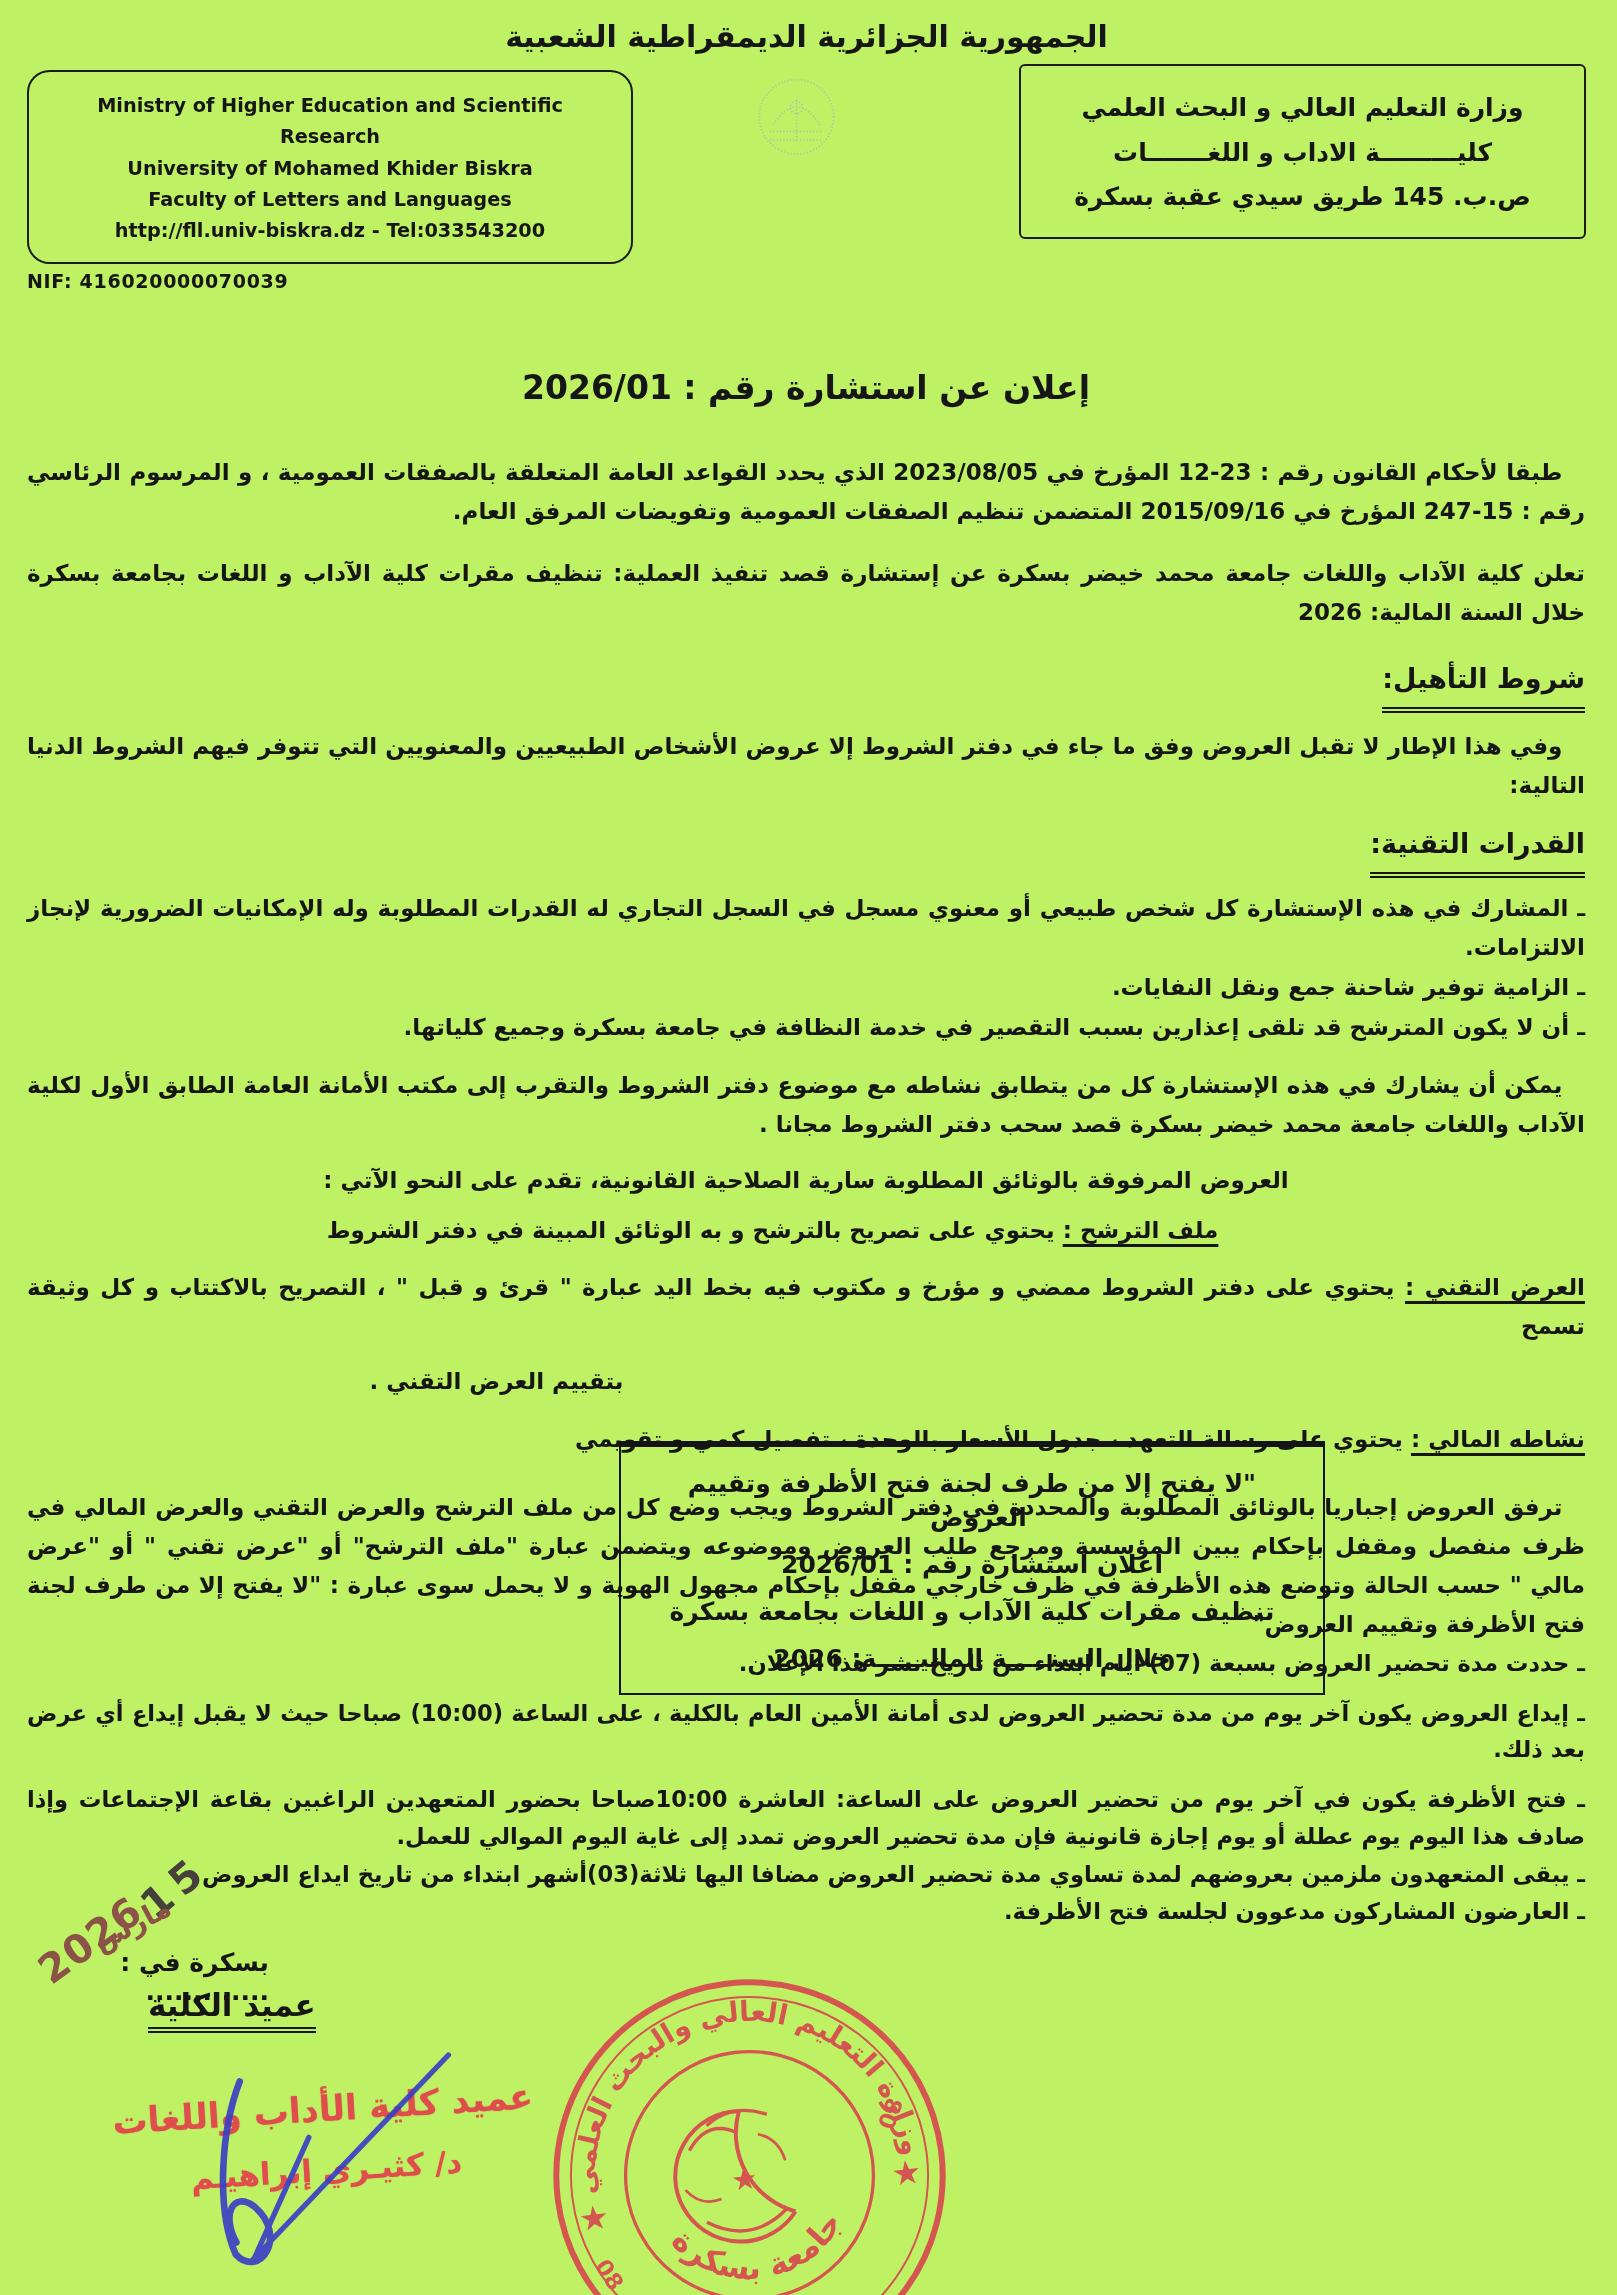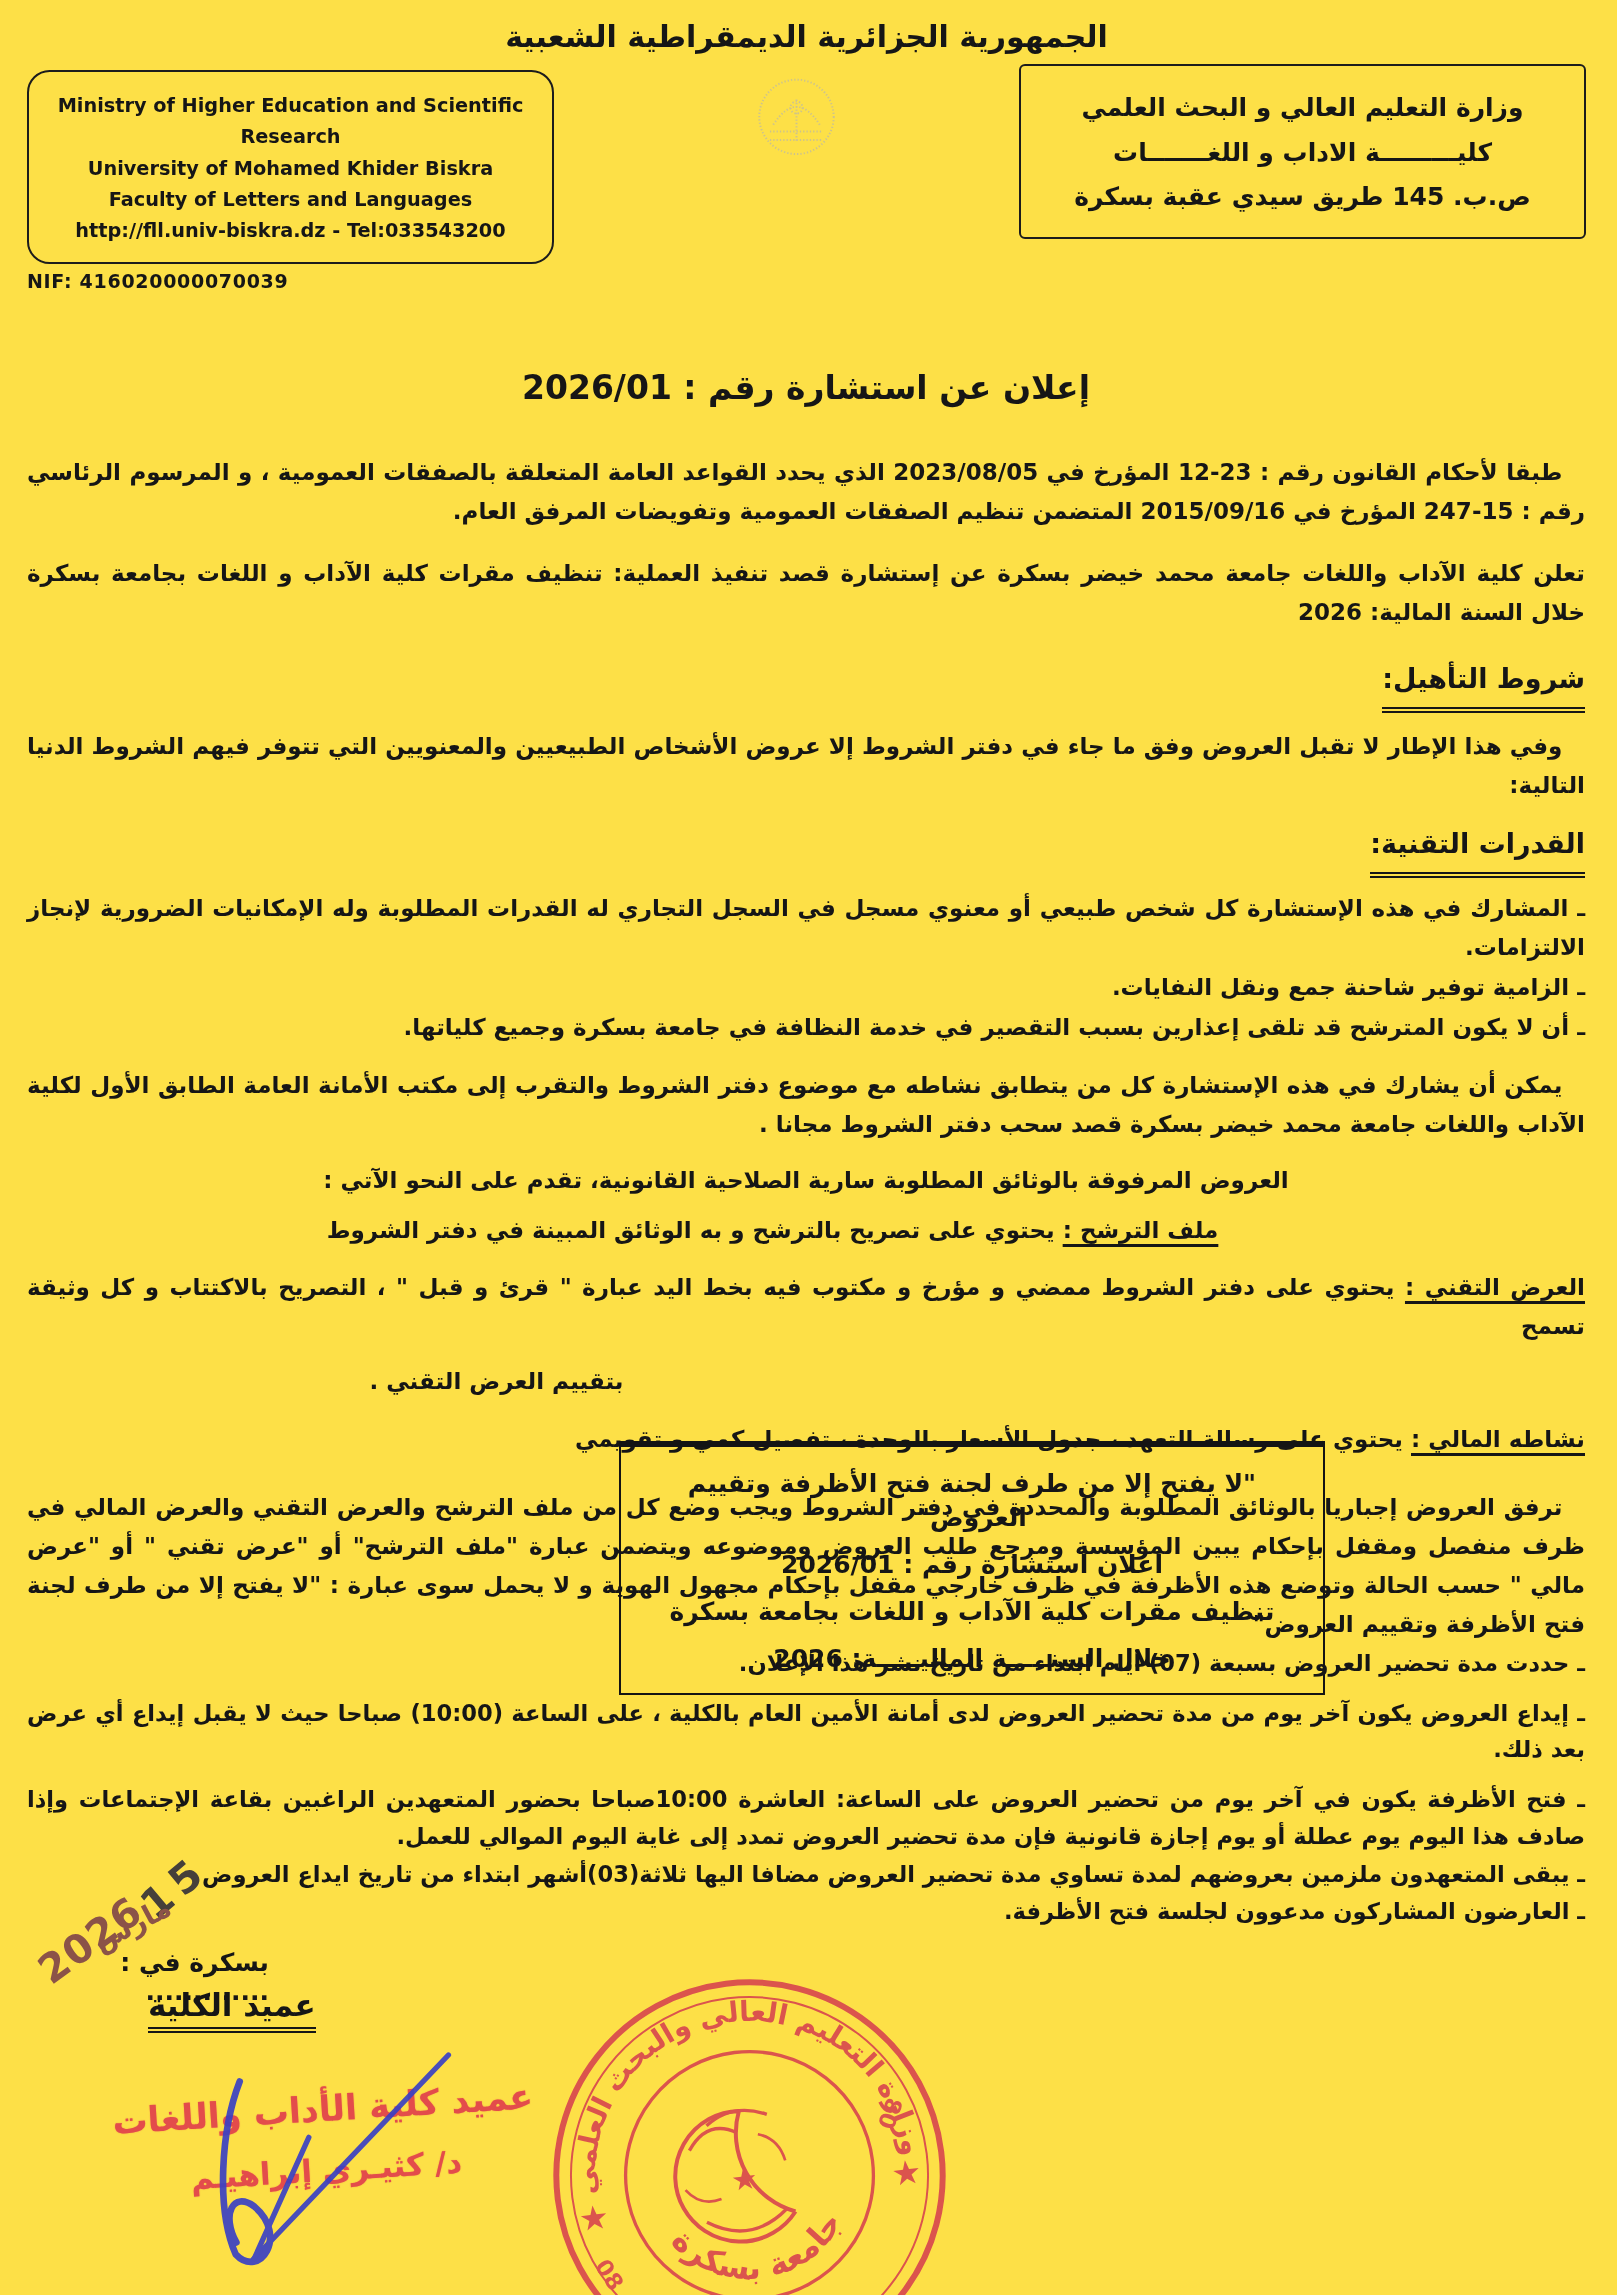--- a/index.html
+++ b/index.html
@@ -1,25 +1,25 @@
 <!DOCTYPE html>
 <html lang="ar" style="font-size:10.7px"><head>
 <meta charset="utf-8">
 <style>
   html,body{margin:0;padding:0;background:#ffffff;}
   .page{
     position:relative; width:1618px; height:2295px; overflow:hidden;
-    background:#fde047; color:#161616;
+    background:#bef264; color:#161616;
     font-family:"DejaVu Sans", sans-serif;
   }
   .content{position:absolute; inset:0; padding:14.6px 32px 0 27px; box-sizing:border-box;}
   .rep-title{direction:rtl; text-align:center; font-size:30px; font-weight:bold; margin-top:4px; letter-spacing:0.7px;}
   .header-row{display:flex; justify-content:space-between; align-items:flex-start; margin-top:16px;}
   .box-en{
-    width:527px; border:2.7px solid #1c1c1c; border-radius:22.6px;
+    width:606px; border:2.7px solid #1c1c1c; border-radius:22.6px;
     padding:18.6px 9.3px 16px; box-sizing:border-box;
     text-align:center; font-weight:bold; font-size:19.3px; line-height:1.62; direction:ltr;
   }
   .box-ar{
     width:567px; border:2.7px solid #1c1c1c; border-radius:6px;
     padding:20px 14.6px 17.3px; box-sizing:border-box; margin-top:-5.3px;
     text-align:center; font-weight:bold; font-size:25px; line-height:1.78; direction:rtl;
   }
   .watermark{position:absolute; left:740px; top:65px; opacity:.55; filter:blur(0.5px);}
   .nif{direction:ltr; font-weight:bold; font-size:19px; margin-top:5.3px; letter-spacing:0.7px;}

